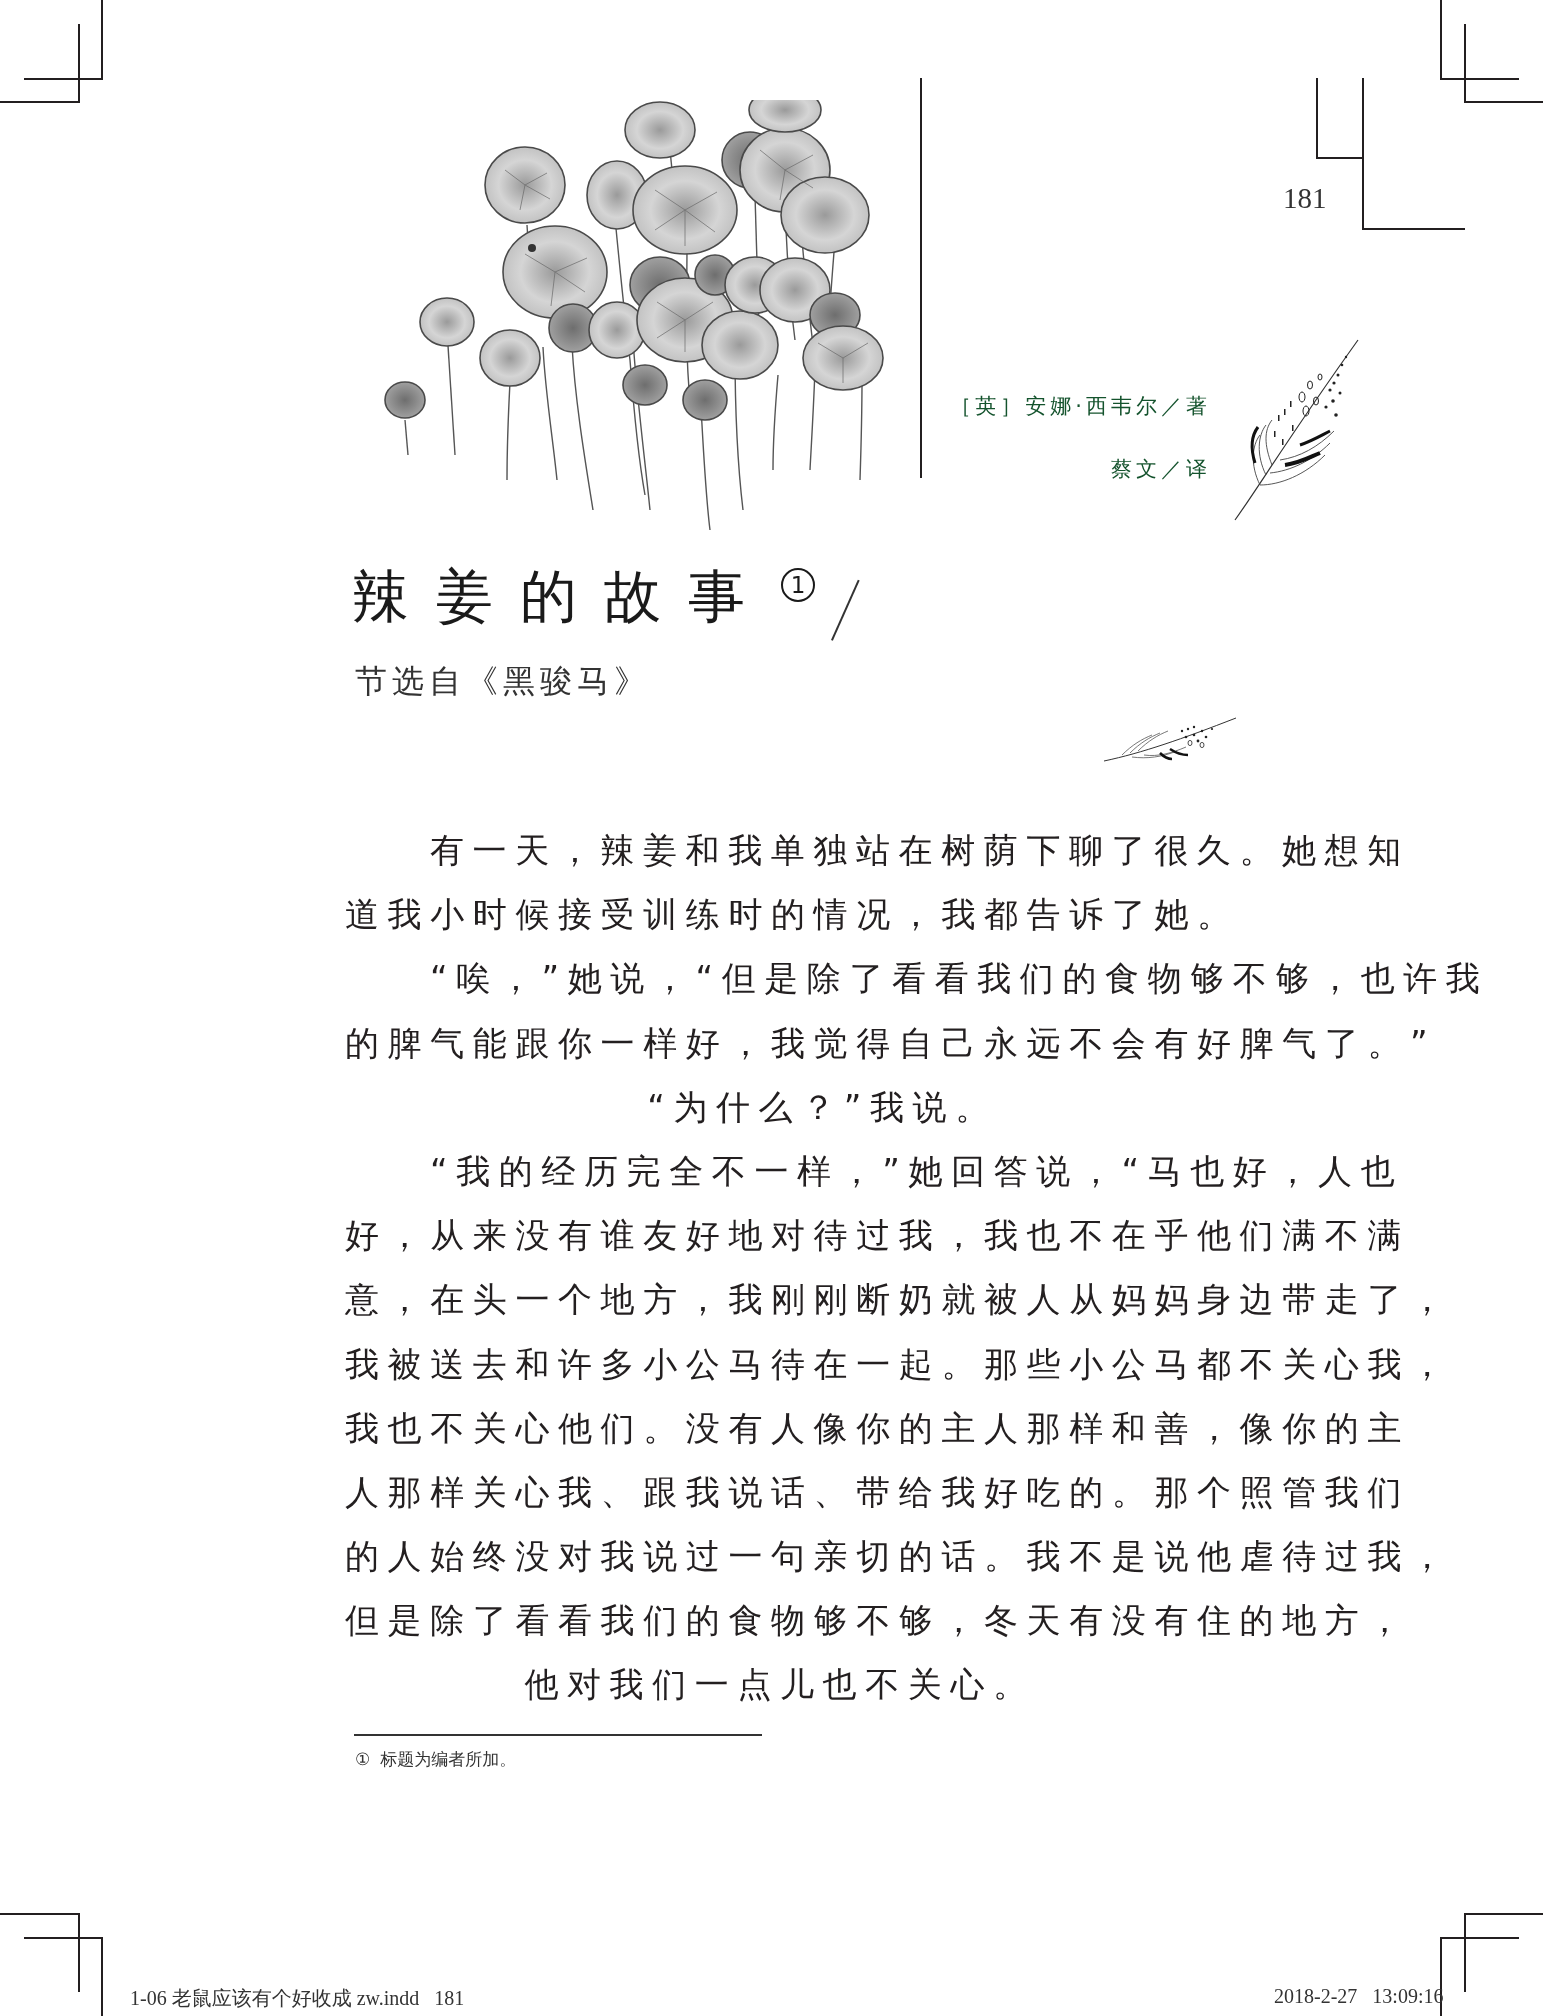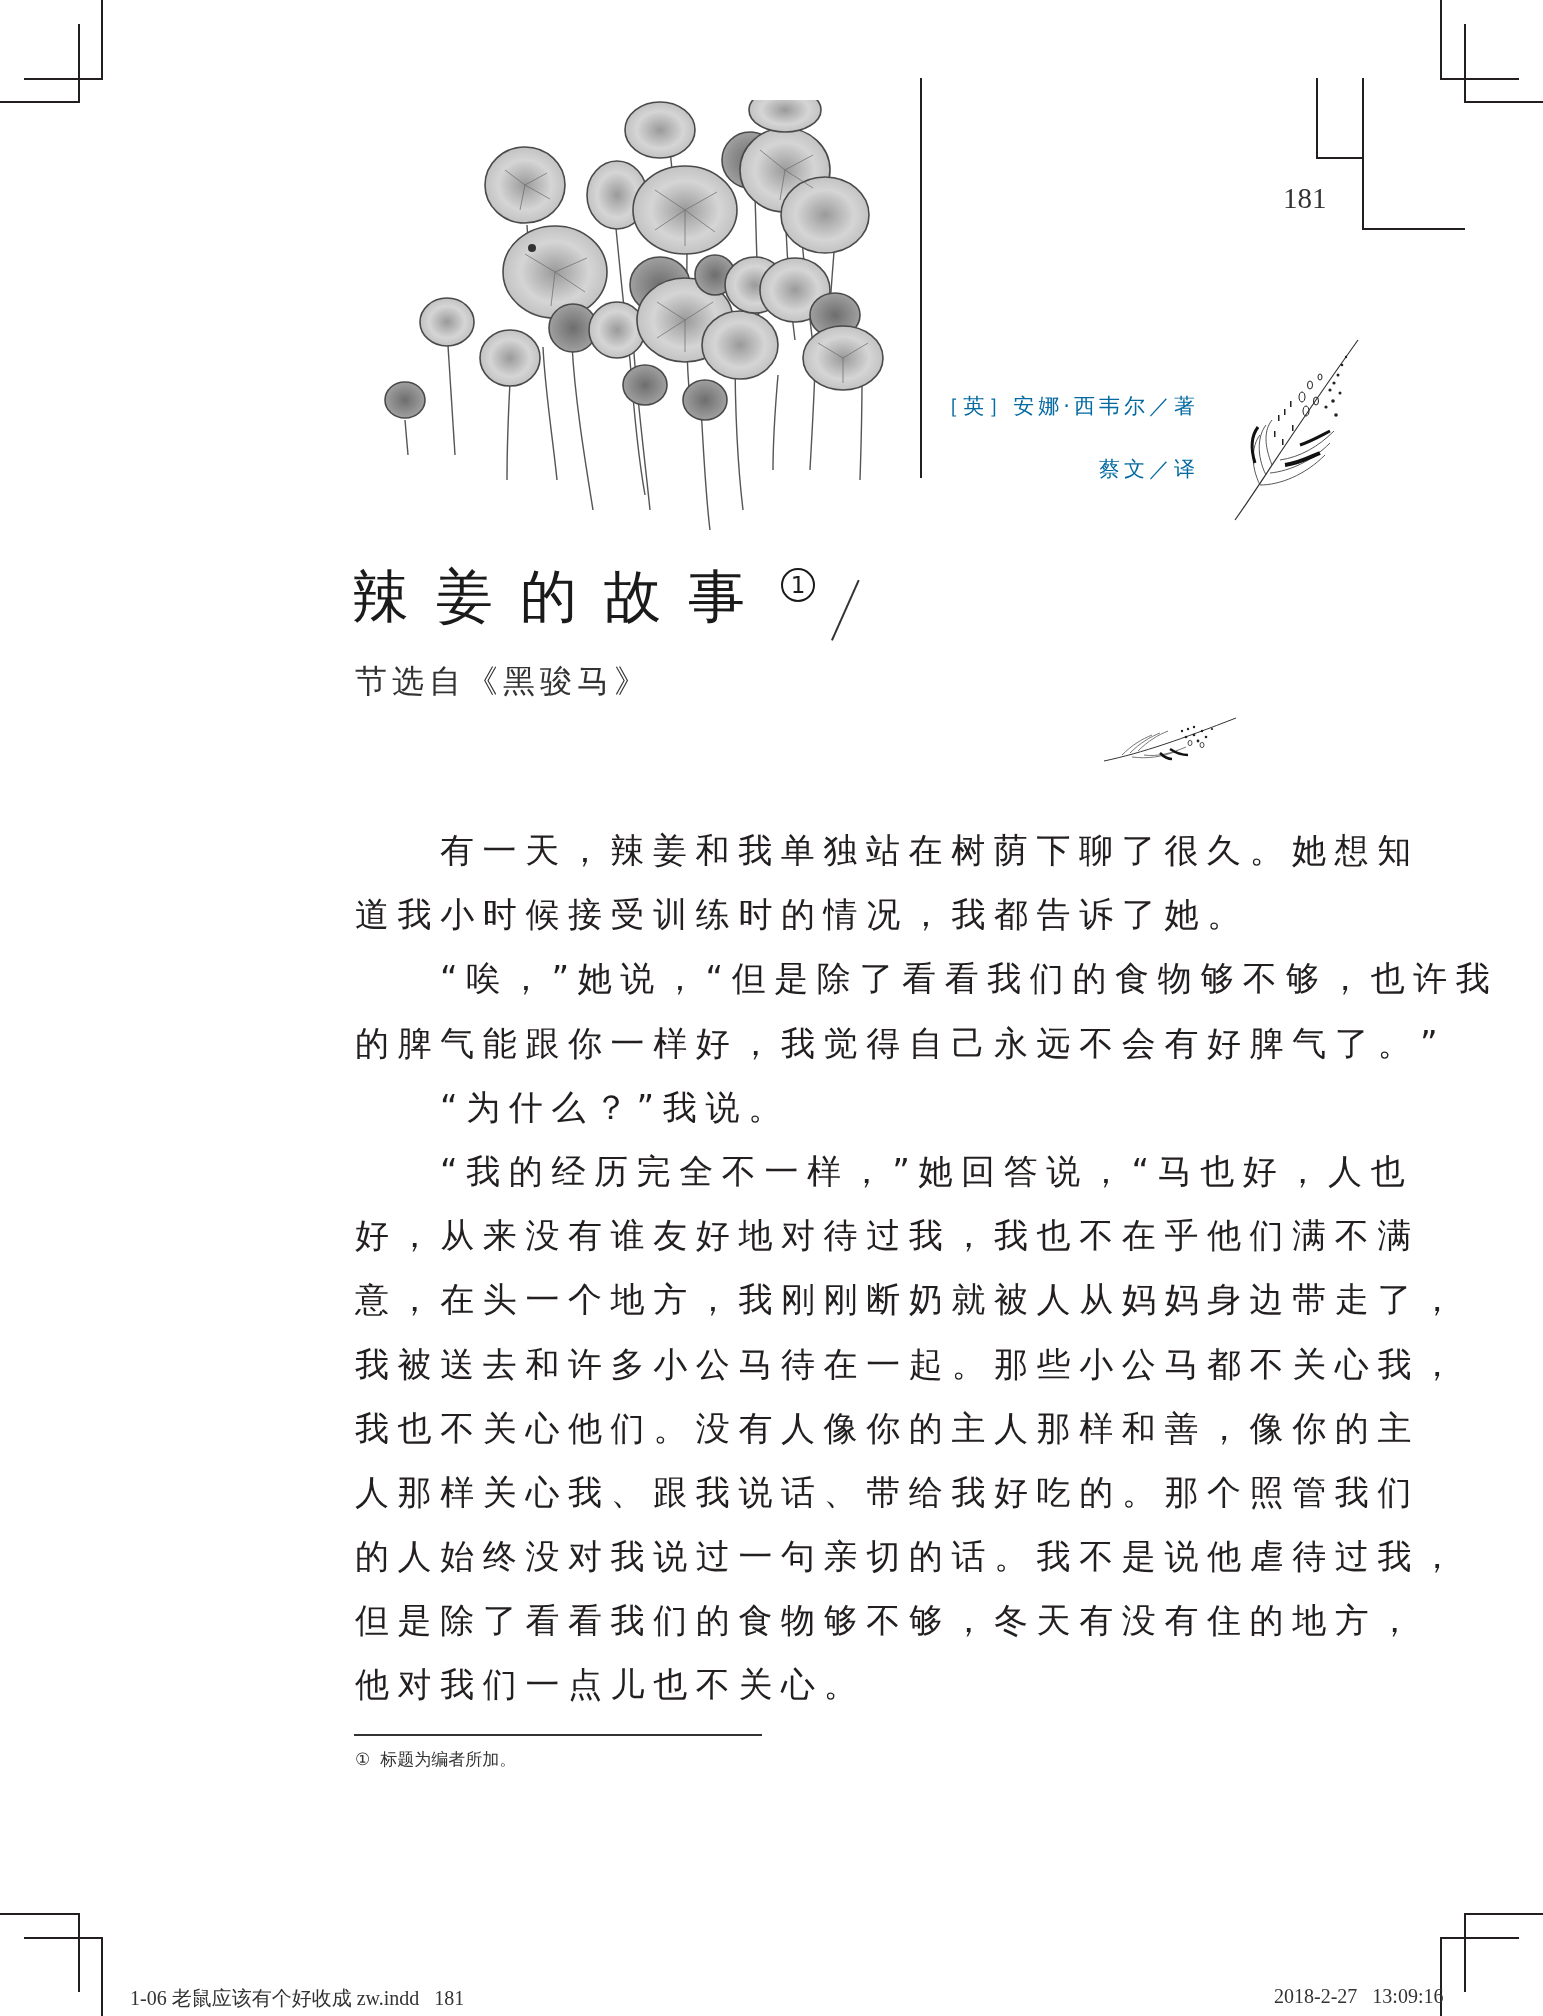--- a/index.html
+++ b/index.html
@@ -9,43 +9,43 @@
     color: #231f20;
   }
   .mark { position: absolute; background: #231f20; }
   .page-number {
     position: absolute; left: 1283px; top: 182px;
     font-family: "Liberation Serif", "DejaVu Serif", serif;
     font-size: 29px; color: #333;
   }
   .divider-v { position: absolute; left: 920px; top: 78px; width: 2px; height: 400px; background: #231f20; }
   .byline {
-    position: absolute; right: 344px; text-align: left;
-    font-size: 21px; color: #0369a1; letter-spacing: 4px; white-space: nowrap;
+    position: absolute; right: 332px; text-align: left;
+    font-size: 21px; color: #14532d; letter-spacing: 4px; white-space: nowrap;
   }
   .title {
     position: absolute; left: 352px; top: 568px;
     font-size: 57px; letter-spacing: 27px; white-space: nowrap;
     font-weight: normal; color: #1a1a1a; line-height: 1;
   }
   .fn-ref {
     position: absolute; left: 781px; top: 568px; width: 34px; height: 34px;
     border: 2px solid #1a1a1a; border-radius: 50%; box-sizing: border-box;
     font-size: 23px; line-height: 30px; text-align: center; color: #1a1a1a;
   }
   .title-slash {
     position: absolute; left: 831px; top: 574px; width: 2px; height: 66px;
     background: #333; transform-origin: bottom left; transform: rotate(24deg);
   }
   .subtitle {
     position: absolute; left: 355px; top: 660px;
     font-size: 32px; letter-spacing: 5px; color: #333; white-space: nowrap;
   }
   .body-text {
-    position: absolute; left: 355px; top: 826px; width: 870px;
+    position: absolute; left: 345px; top: 826px; width: 870px; text-align: center;
   }
   .line {
     height: 64.2px; line-height: 48px;
     font-size: 34px; letter-spacing: 8.6px; white-space: nowrap; color: #231f20;
   }
   .line.indent { padding-left: 85px; }
   .fn-rule { position: absolute; left: 354px; top: 1734px; width: 408px; height: 1.5px; background: #333; }
   .footnote {
     position: absolute; left: 355px; top: 1748px;
     font-family: Liberation Serif, serif;

